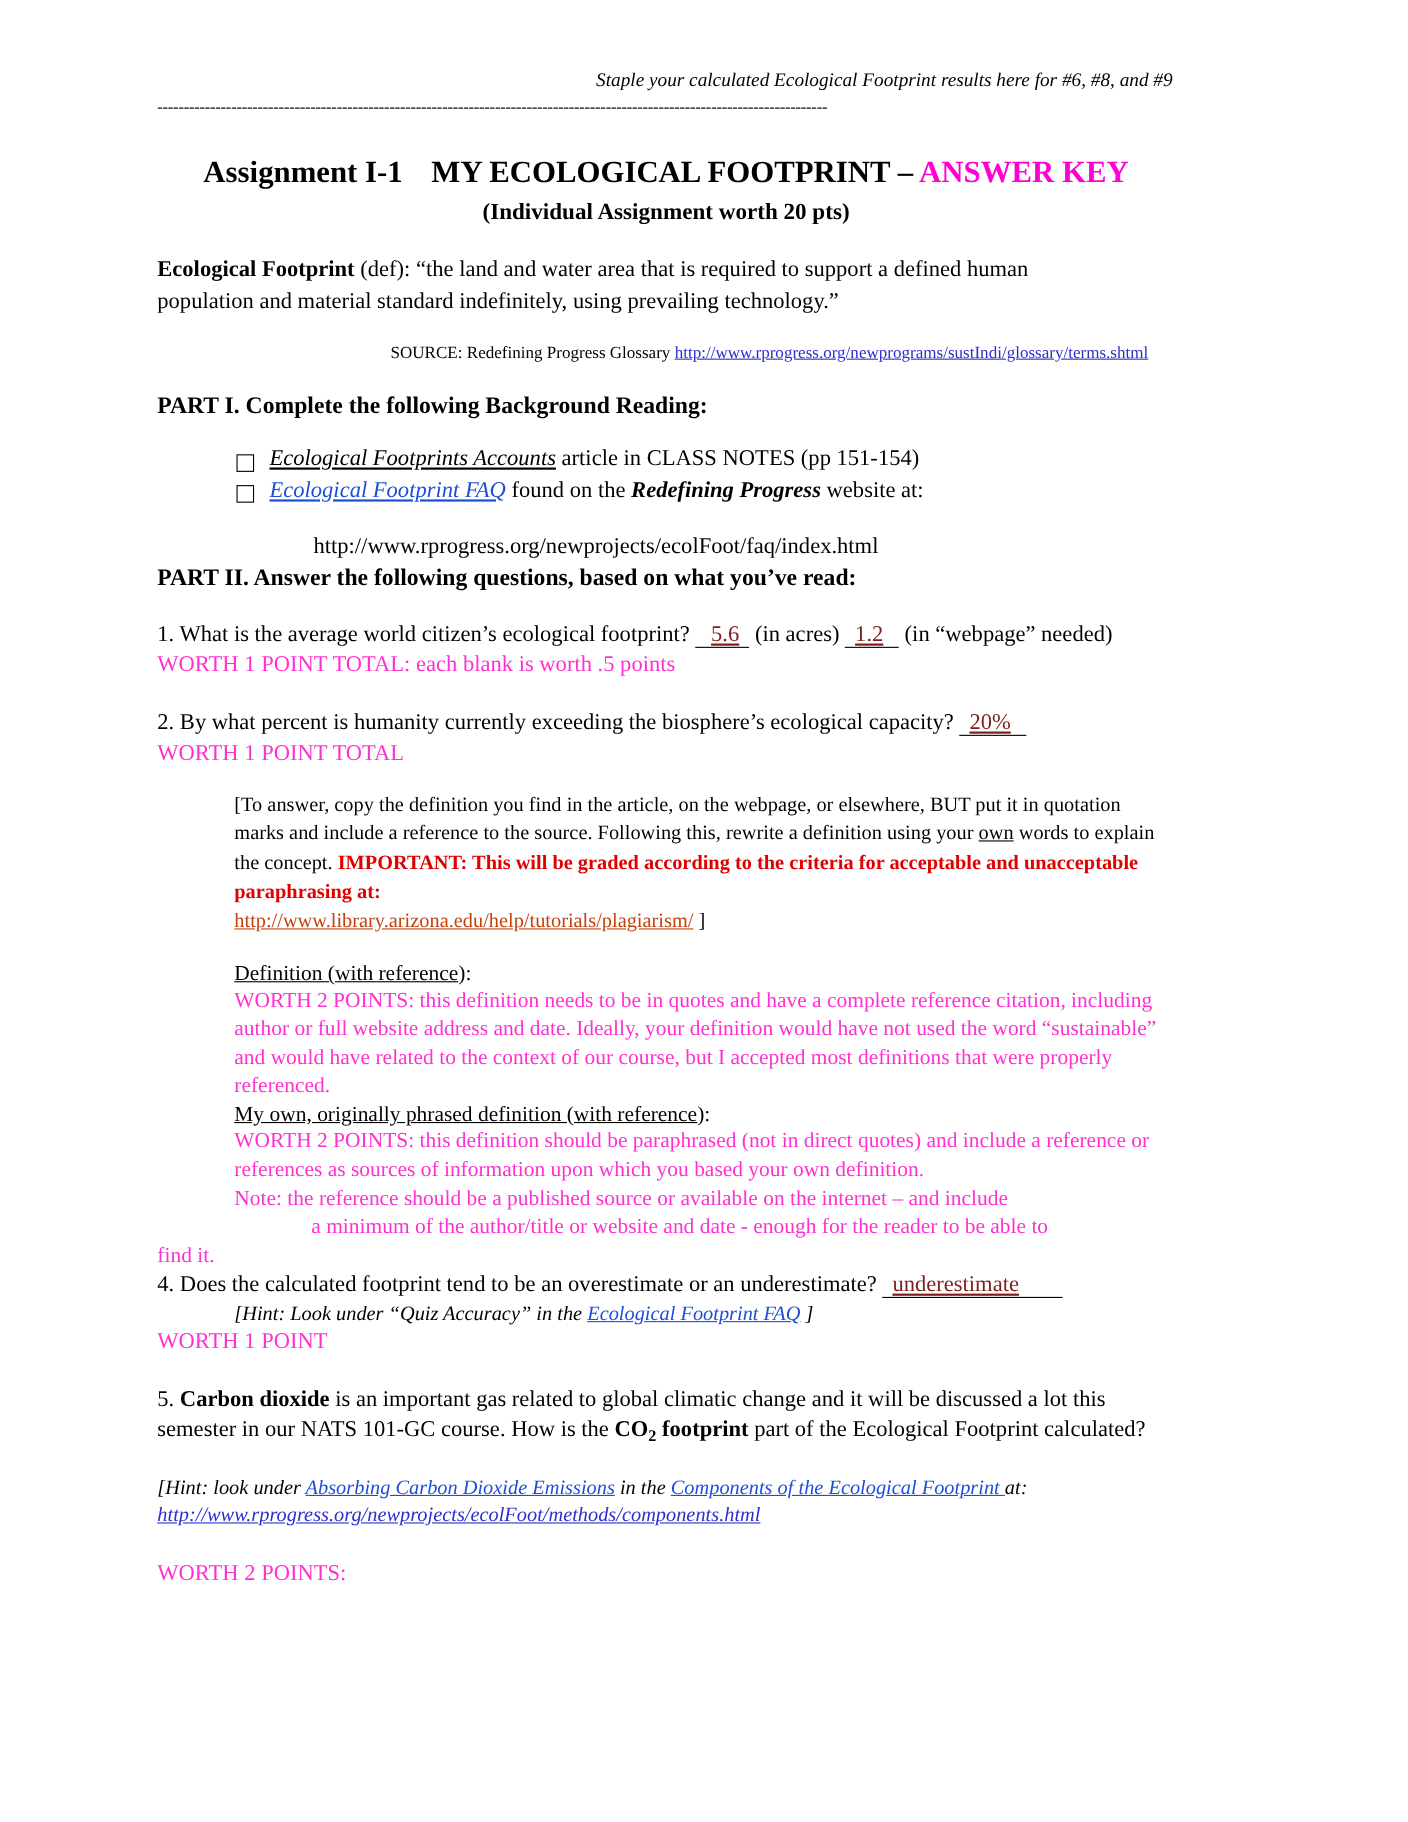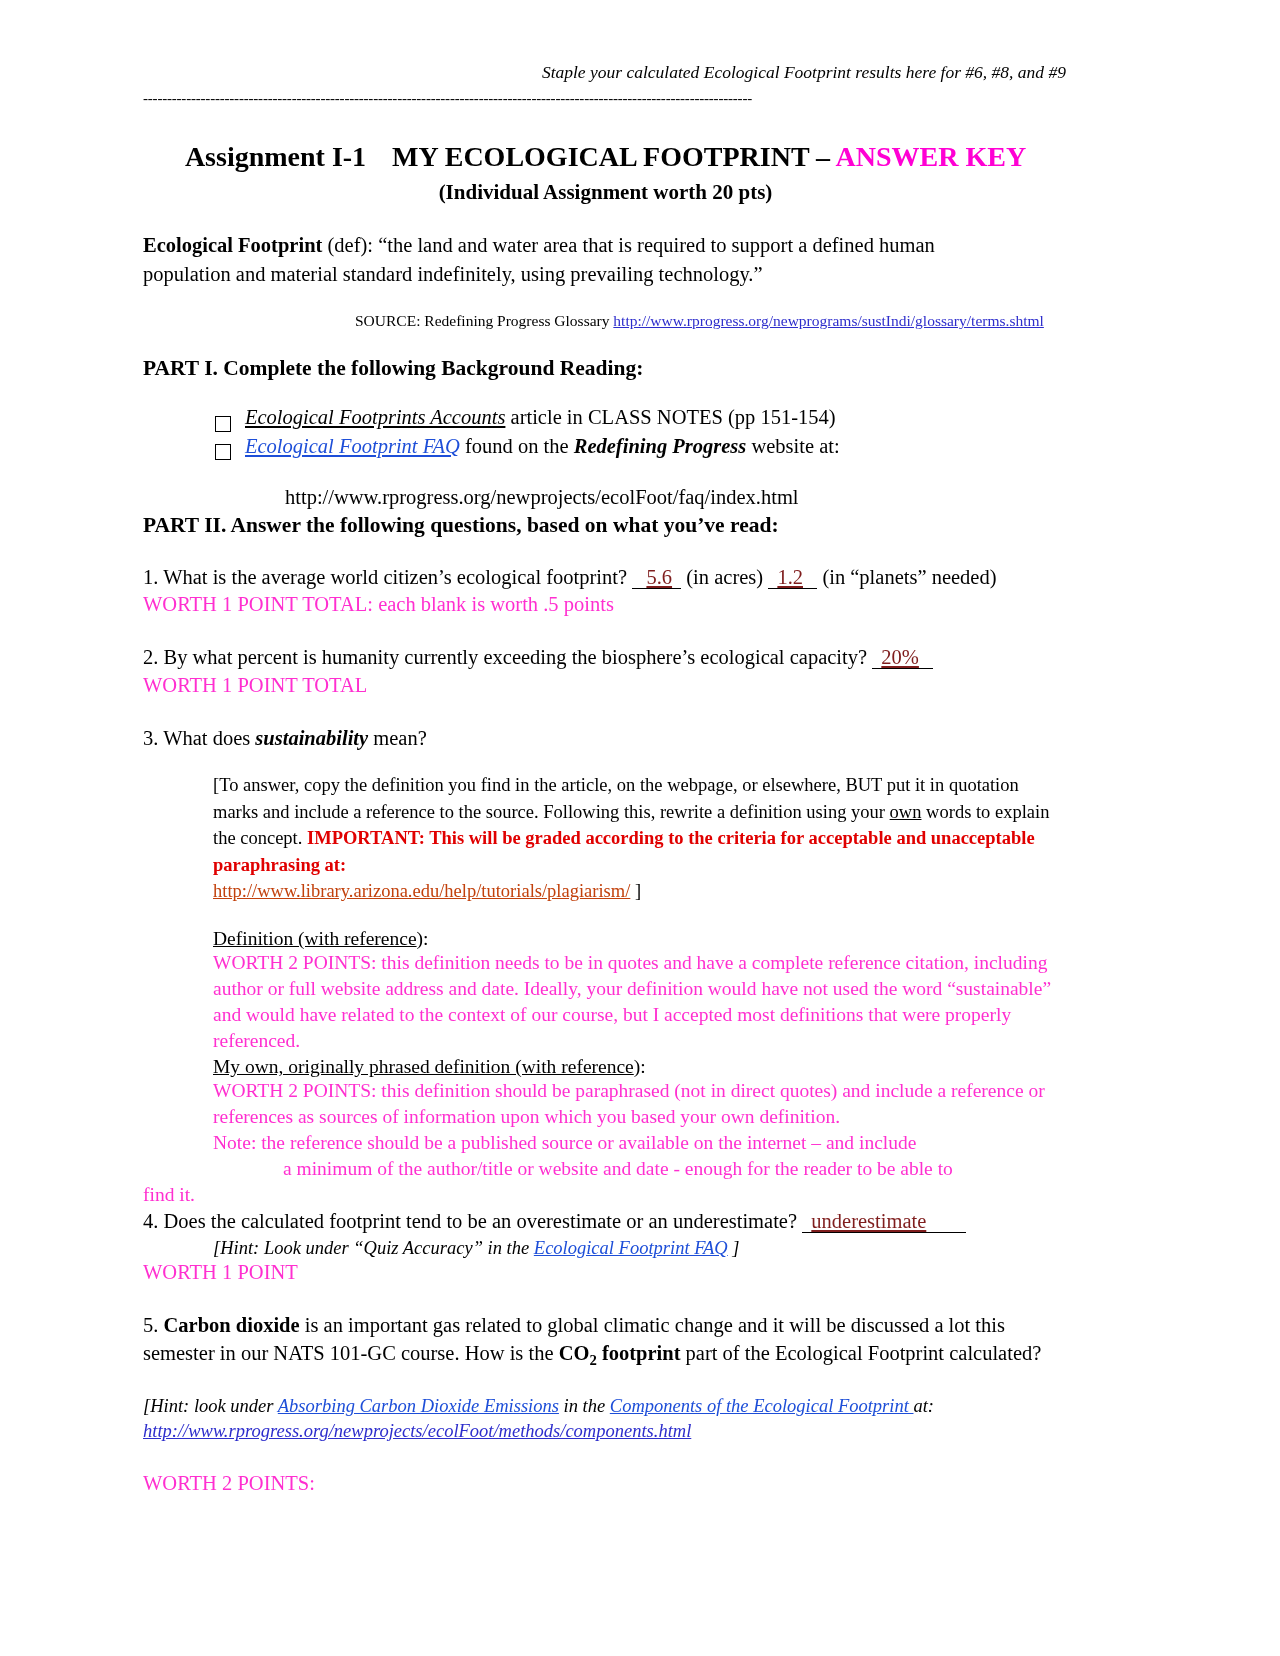--- a/index.html
+++ b/index.html
@@ -97,21 +97,21 @@
     font-size: 21.5px;
   }
   .reading-list {
     margin-top: 22px;
     margin-left: 72px;
     font-size: 20.5px;
     line-height: 1.38;
   }
   .rl-item {
     display: flex;
-    align-items: flex-end;
+    align-items: center;
     gap: 14px;
   }
   .checkbox {
     display: inline-block;
     width: 14px;
     height: 14px;
     border: 1.6px solid #000;
     margin-top: 7px;
     flex: 0 0 auto;
     background: #fff;
@@ -226,32 +226,29 @@
         <span class="checkbox"></span>
         <span><a class="blue-ital" href="#">Ecological Footprint FAQ</a><span>  found on the </span><span class="bolditalic">Redefining Progress</span><span> website at:</span></span>
       </div>
     </div>
 
     <div class="url-center">http://www.rprogress.org/newprojects/ecolFoot/faq/index.html</div>
 
     <div class="part2-head">PART  II.  Answer the following questions, based on what you’ve read:</div>
 
     <div class="q">
-      <span>1. What is the average world citizen’s ecological footprint? </span><span class="blank">&nbsp;&nbsp;<span class="ans">5.6</span>&nbsp;</span><span> (in acres)  </span><span class="blank">&nbsp;<span class="ans">1.2</span>&nbsp;&nbsp;</span><span> (in “planets” needed)</span>
+      <span>1. What is the average world citizen’s ecological footprint? </span><span class="blank">&nbsp;&nbsp;<span class="ans">5.6</span>&nbsp;</span><span> (in acres)  </span><span class="blank">&nbsp;<span class="ans">1.2</span>&nbsp;&nbsp;</span><span> (in “webpage” needed)</span>
     </div>
     <div class="worth">WORTH 1 POINT TOTAL: each blank is worth .5 points</div>
 
     <div class="q">
       <span>2. By what percent is humanity currently exceeding the biosphere’s ecological capacity? </span><span class="blank">&nbsp;<span class="ans">20%</span>&nbsp;&nbsp;</span>
     </div>
     <div class="worth">WORTH 1 POINT TOTAL</div>
 
-    <div class="q">
-      <span>3. What does </span><span class="bolditalic">sustainability</span><span> mean?</span>
-    </div>
 
     <div class="indent-note">
       <span> [To answer, copy the definition you find in the article, on the webpage, or elsewhere, BUT put it in quotation marks and include a reference to the source.  Following this, rewrite a definition using your </span><span class="u">own</span><span> words to explain the concept. </span><span class="red-bold">IMPORTANT:  This will be graded according to the criteria for acceptable and unacceptable paraphrasing at:</span><br>
       <a class="link-red" href="#">http://www.library.arizona.edu/help/tutorials/plagiarism/</a><span> ]</span>
     </div>
 
     <div class="sect-head">
       <span class="u">Definition (with reference</span><span>):</span>
     </div>
     <div class="ans-block">WORTH 2 POINTS: this definition needs to be in quotes and have a complete reference citation, including author or full website address and date. Ideally, your definition would have not used the word “sustainable” and would have related to the context of our course, but I accepted most definitions that were properly referenced.</div>

